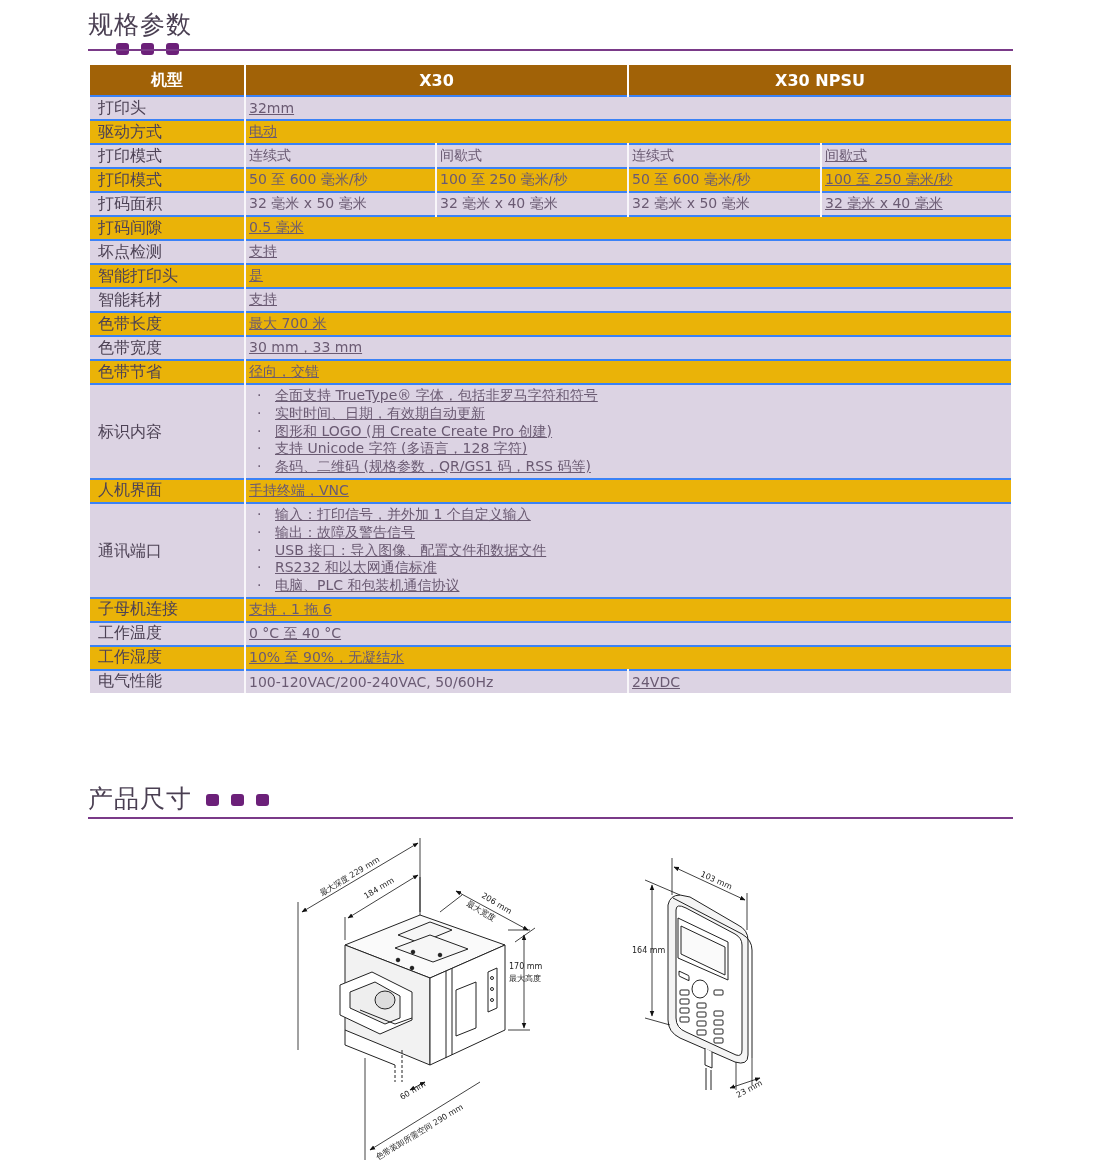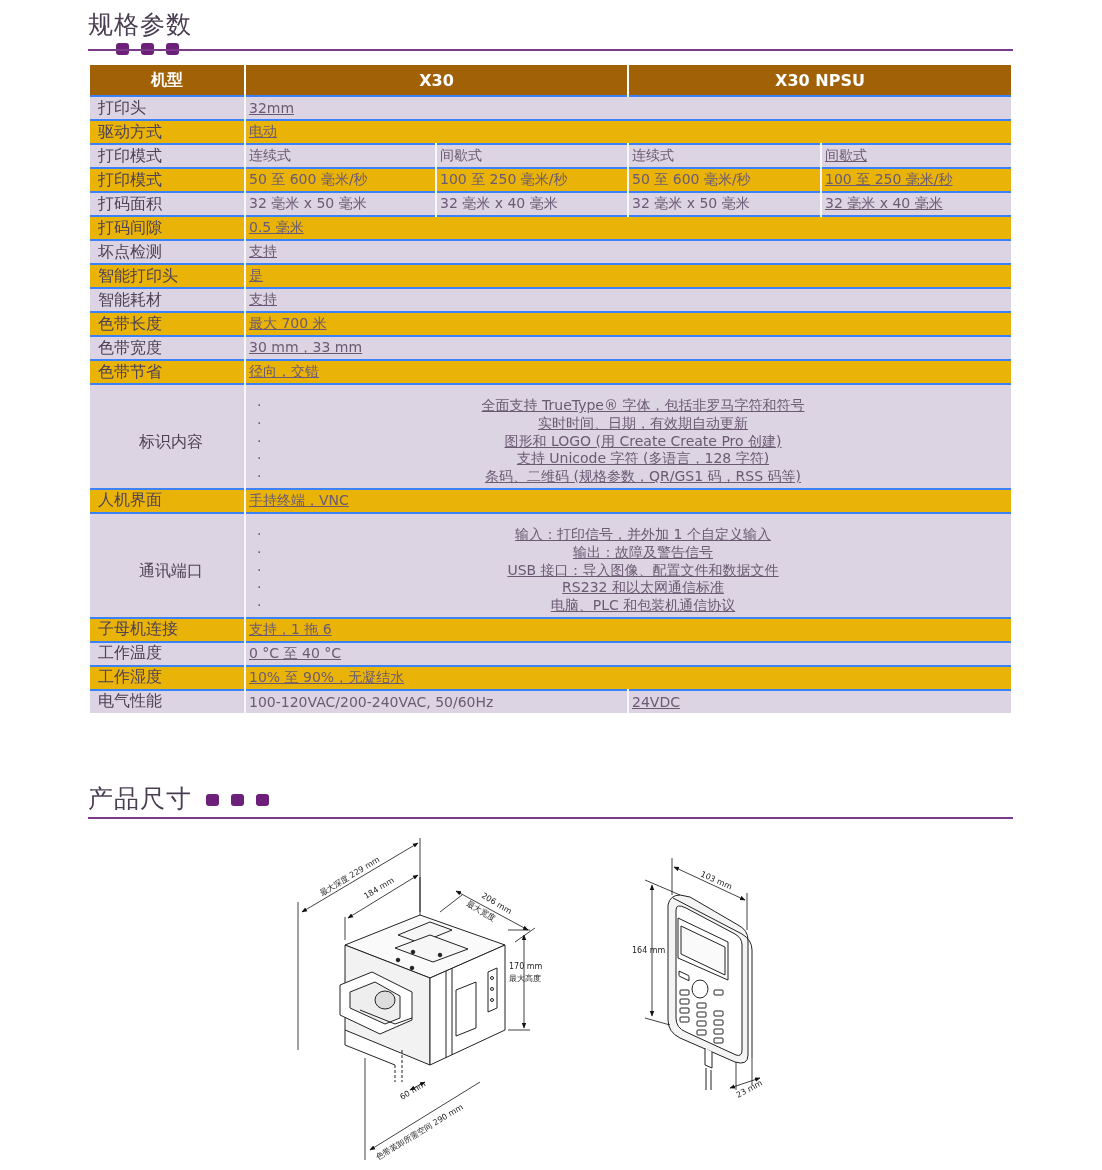--- a/index.html
+++ b/index.html
@@ -10,21 +10,21 @@
   .dot{width:13px;height:12px;background:#6c2079;border-radius:3px;}
   .rule{position:absolute;left:88px;width:925px;height:2px;background:#7a3a88;}
   table.spec{position:absolute;left:90px;top:65px;width:921px;border-collapse:collapse;table-layout:fixed;}
   table.spec th{background:#a16207;color:#fff;font-weight:bold;font-size:16px;height:30px;padding:0;border-right:2px solid #fff;}
   table.spec th:last-child{border-right:none;}
   table.spec td{font-size:14px;color:#6a5a72;padding:0 0 0 3px;height:22px;border-top:2px solid #3b82f6;border-right:2px solid #f8f6f9;vertical-align:middle;white-space:nowrap;}
   table.spec td.label{font-size:16px;color:#4d4255;padding-left:8px;}
   table.spec td:last-child{border-right:none;text-decoration:underline;}
   tr.dark td{background:#dcd3e3;}
   tr.light td{background:#eab308;}
-  tr.multi td{padding-top:12px;padding-bottom:2px;line-height:17.8px;text-align:center;}
+  tr.multi td{padding-top:2px;padding-bottom:2px;line-height:17.8px;}
   ul.bl{margin:0;padding:0 0 0 4px;list-style:none;}
   ul.bl li{position:relative;padding-left:22px;}
   ul.bl li:before{content:"·";position:absolute;left:4px;top:0;}
   .diagram{position:absolute;left:0;top:830px;width:1102px;height:340px;}
   svg text{font-family:"DejaVu Sans","Liberation Sans",sans-serif;fill:#222;}
 </style>
 </head>
 <body>
 
 <div class="section-title" style="top:8px;flex-direction:column;">

